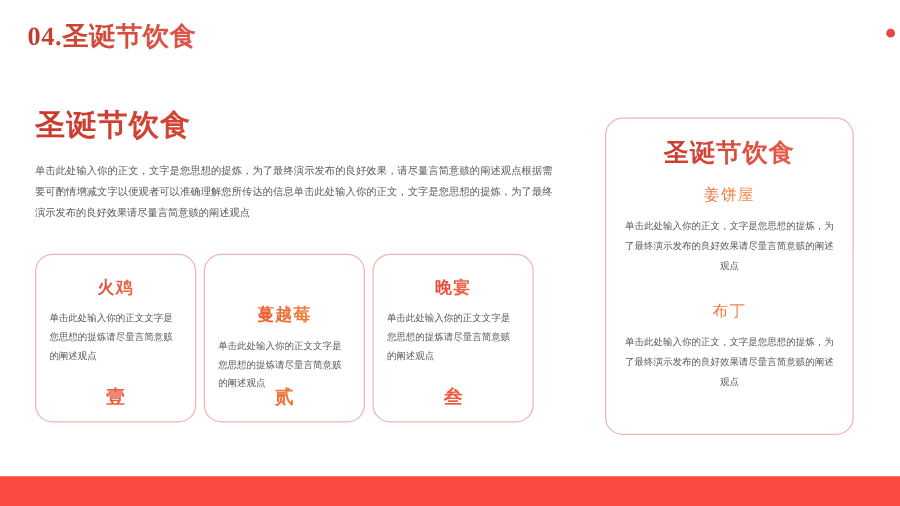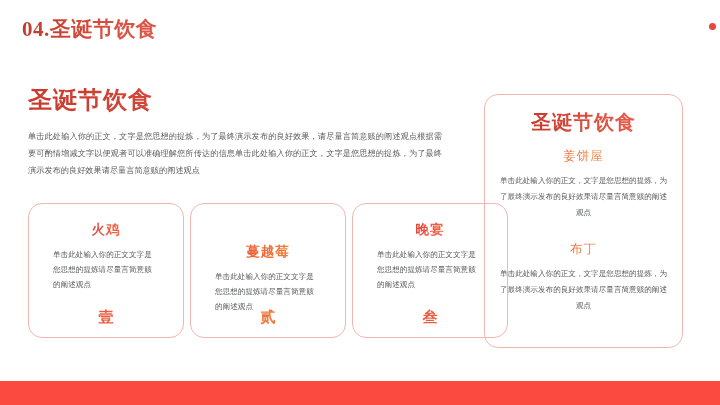--- a/index.html
+++ b/index.html
@@ -92,21 +92,21 @@
   
   .cards {
     position: absolute;
     left: 28px;
     top: 203px;
     display: flex;
     gap: 6px;
   }
   .card {
     position: relative;
-    width: 156px;
+    width: 129px;
     height: 135px;
     border: 1px solid #f0b7b0;
     border-radius: 14px;
     box-sizing: border-box;
     display: flex;
     flex-direction: column;
     align-items: center;
     padding-top: 17px;
   }
   .card-title {

